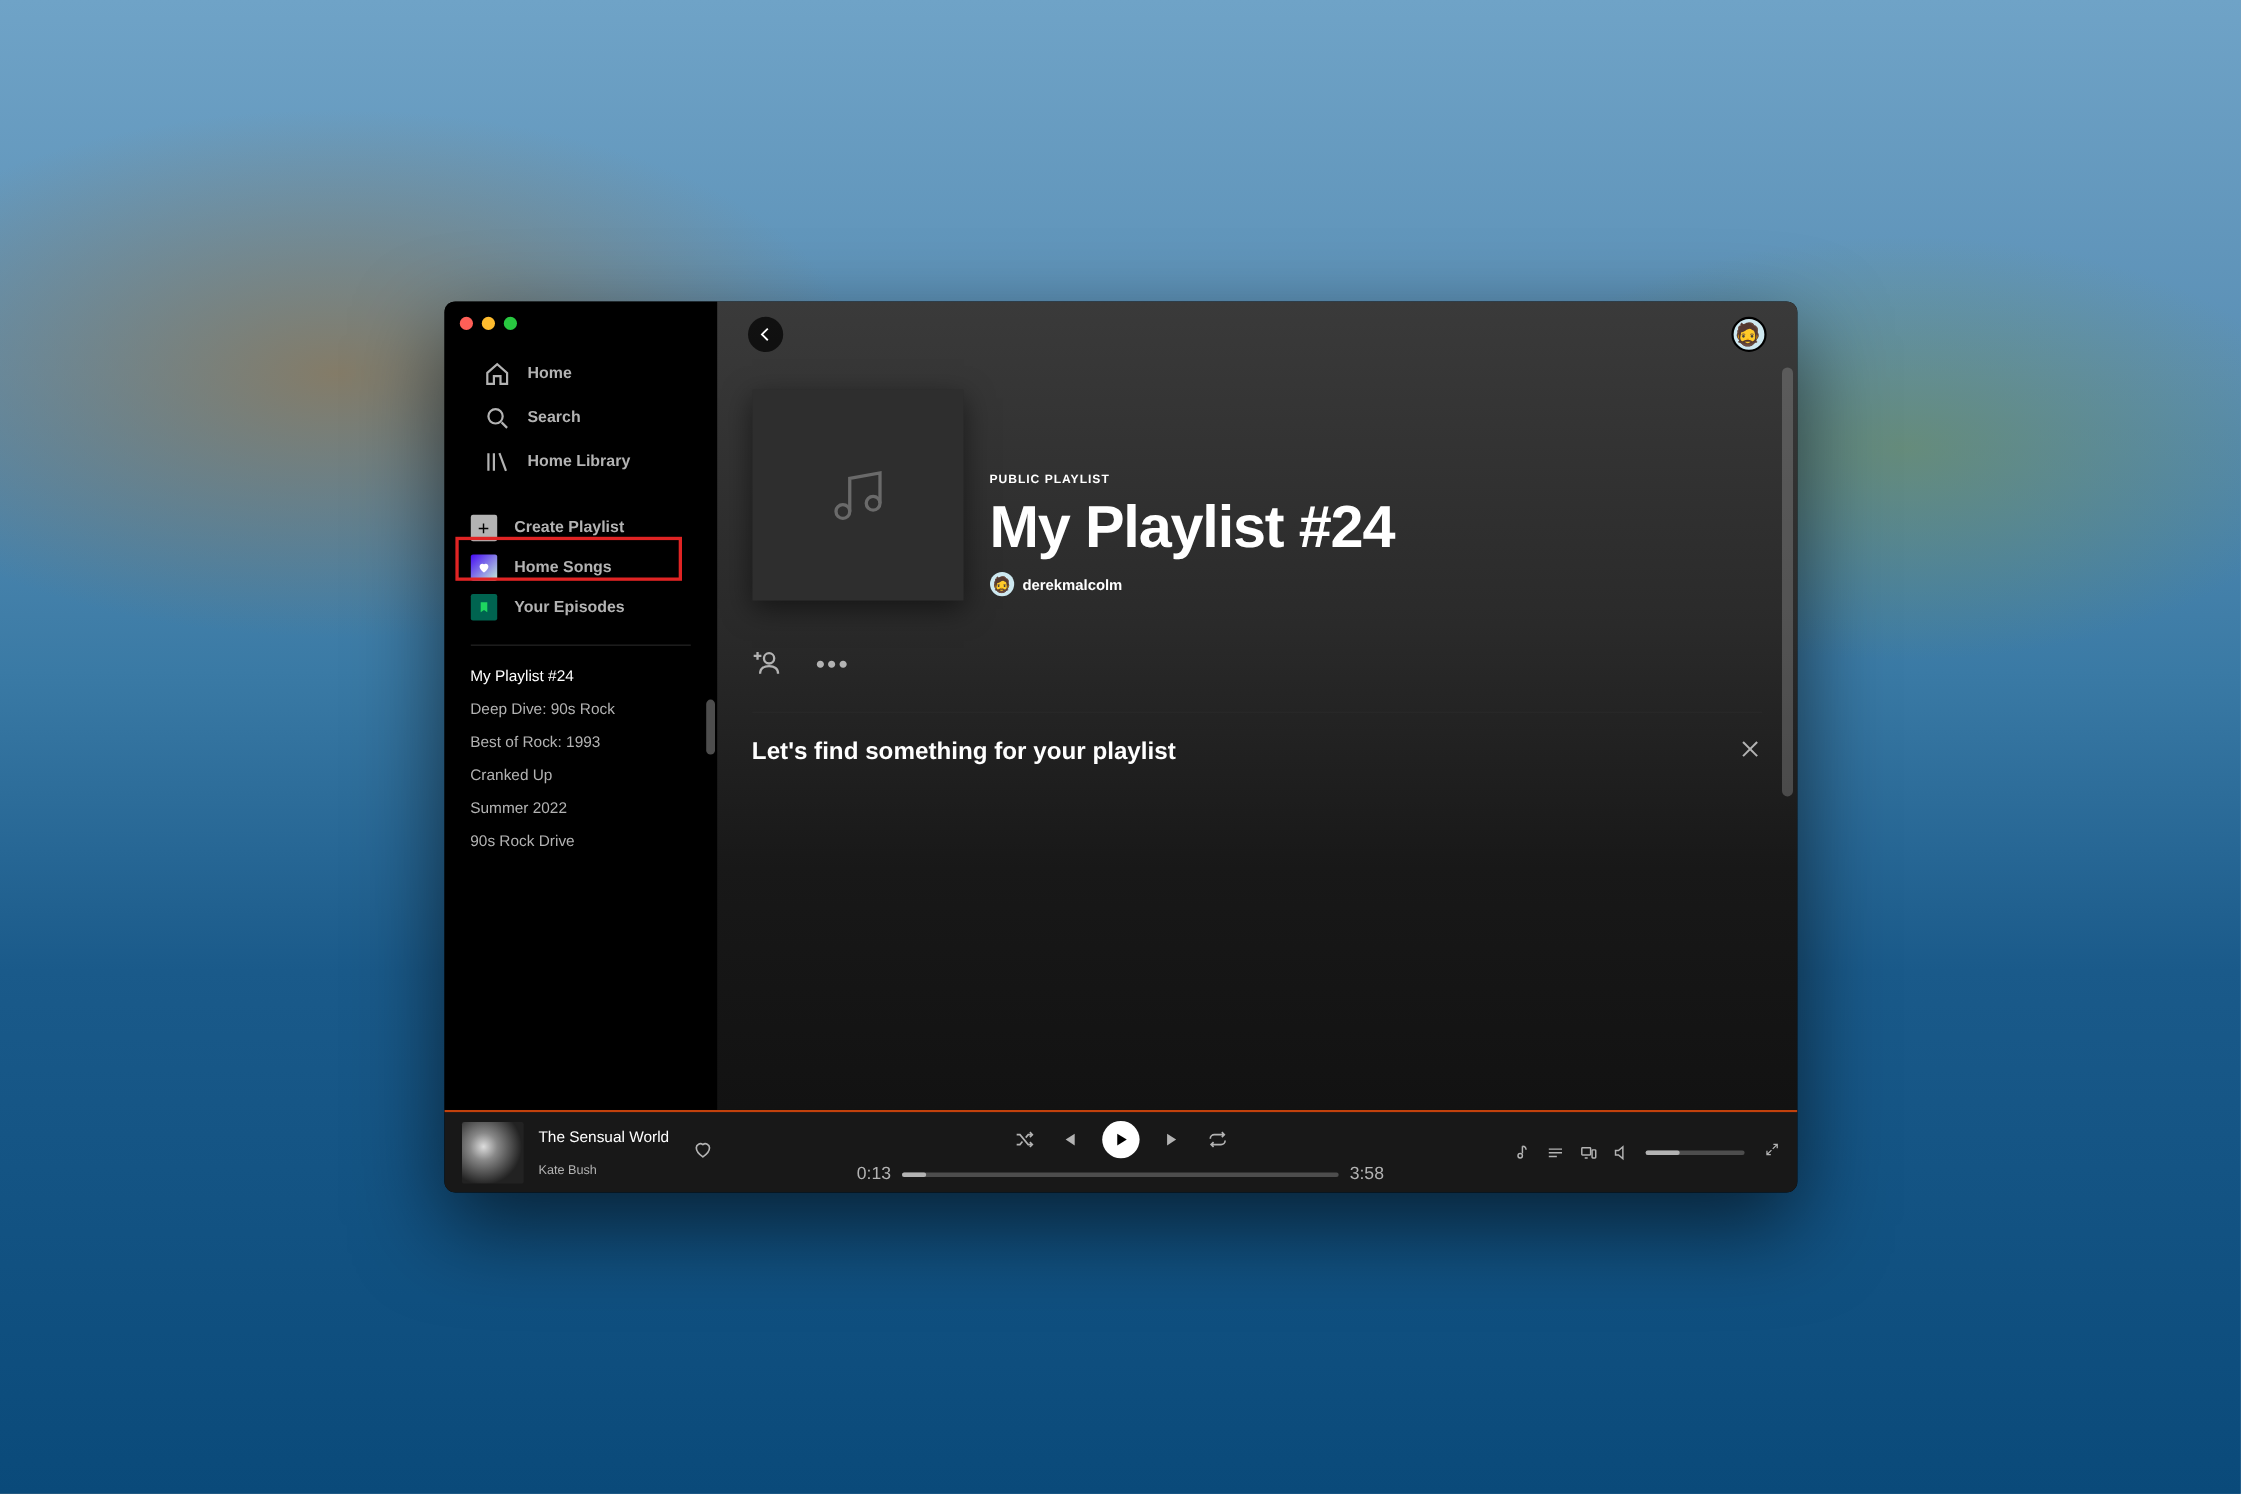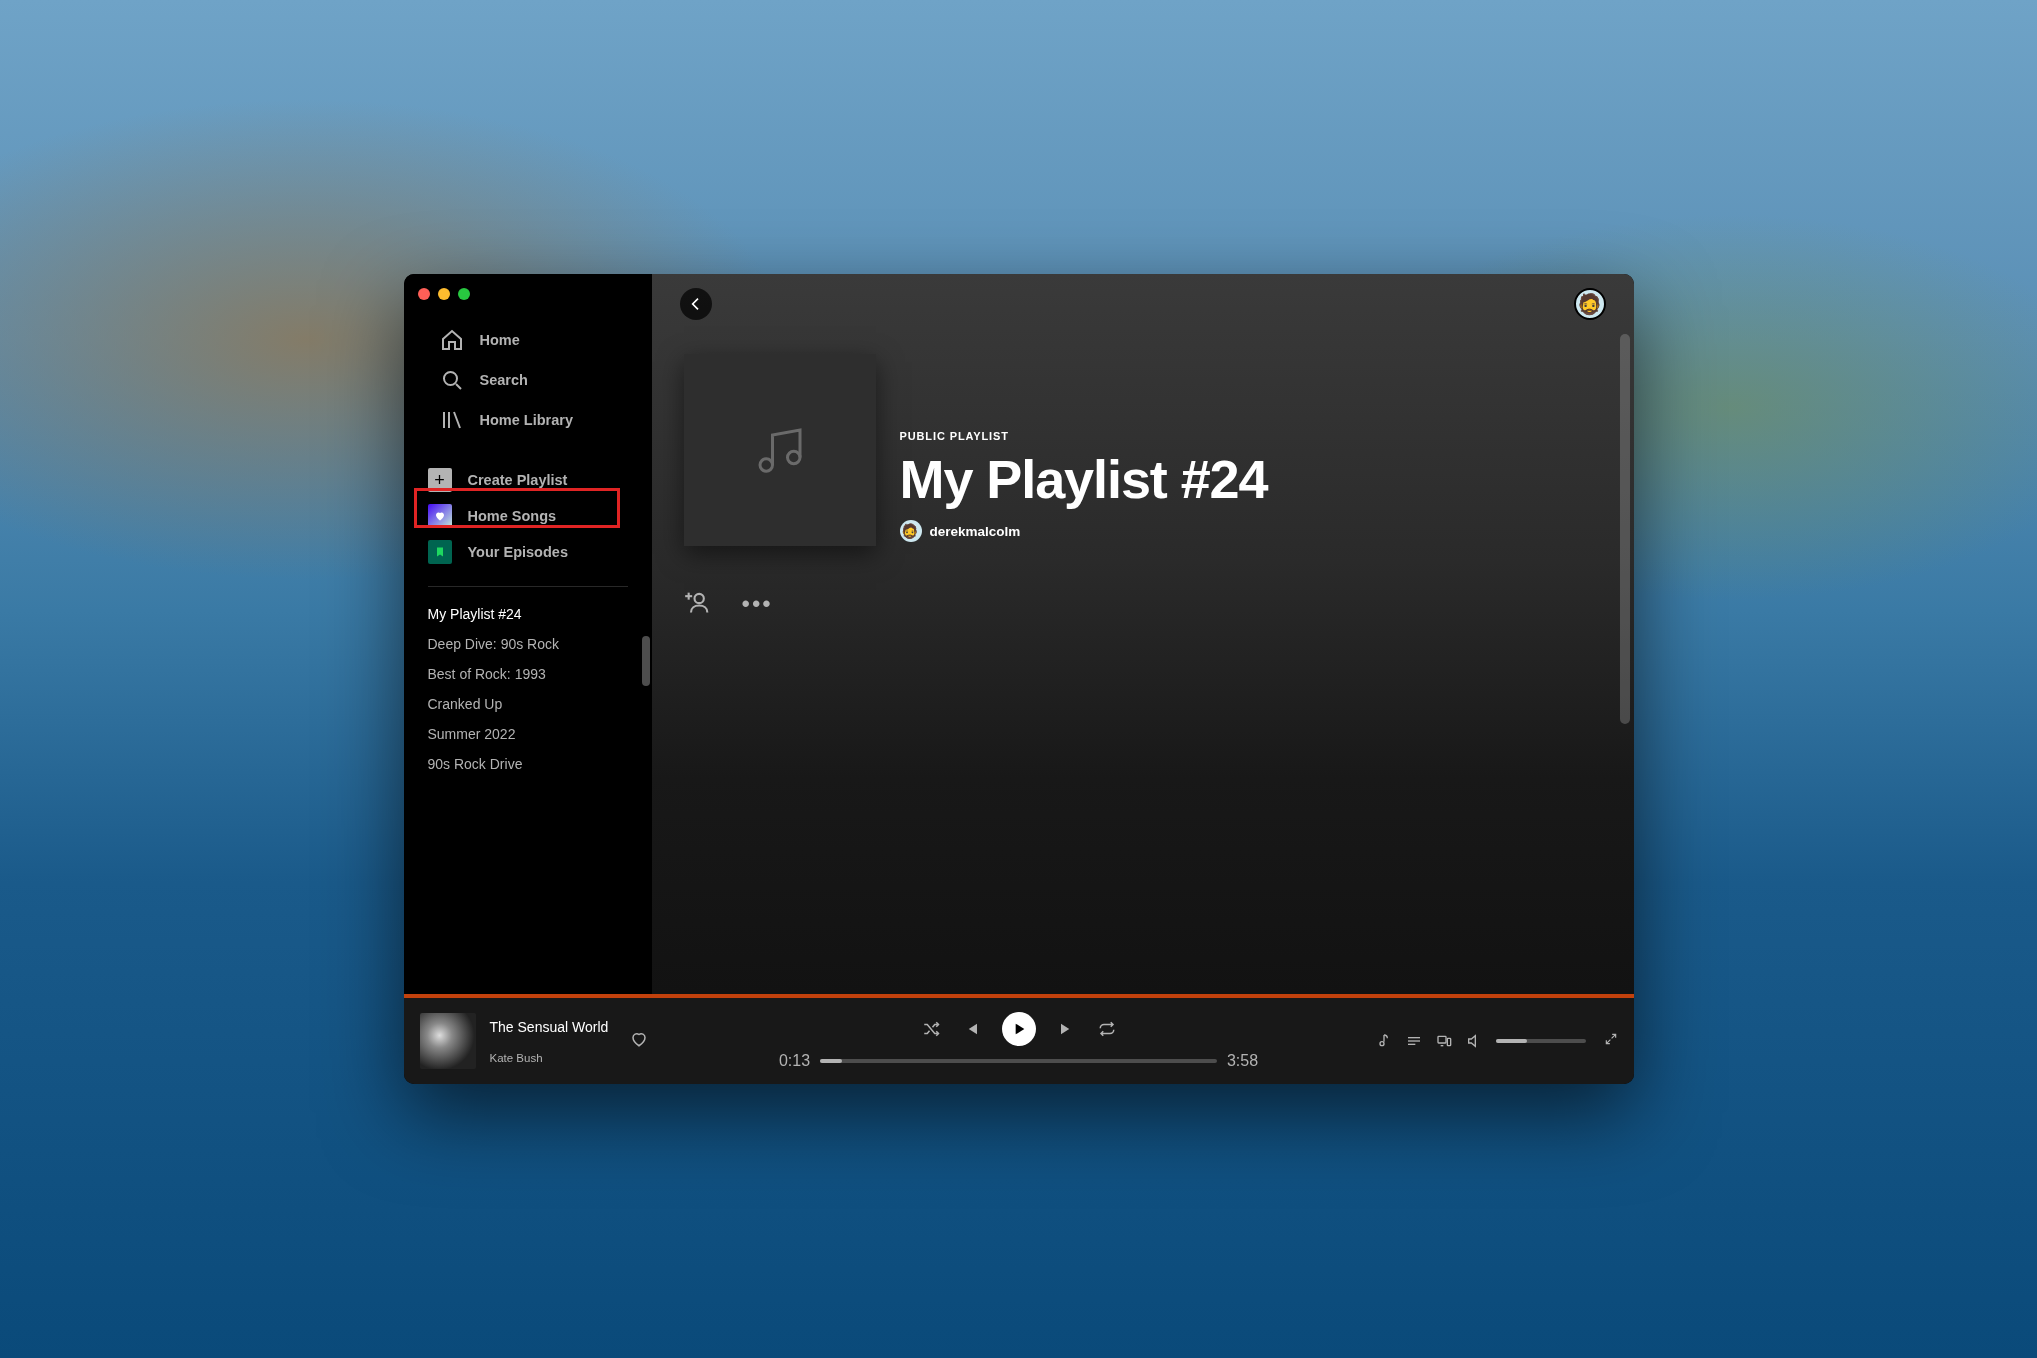--- a/index.html
+++ b/index.html
@@ -209,23 +209,23 @@
 
   .content-scrollbar {
     position: absolute;
     right: 4px; top: 60px;
     width: 10px; height: 390px;
     background: rgba(160,160,160,0.35);
     border-radius: 5px;
   }
 
   .now-playing {
-    height: 90px;
+    height: 75px;
     background: #181818;
-    border-top: 4px solid #c2410c;
+    border-top: 2px solid #c2410c;
     display: flex;
     align-items: center;
     padding: 0 16px;
   }
   .np-left { display:flex; align-items:center; gap:14px; width: 30%; }
   .np-art {
     width: 56px; height: 56px;
     background: radial-gradient(circle at 35% 40%, #ddd 0%, #888 25%, #222 70%);
     border-radius: 2px;
   }
@@ -375,20 +375,29 @@
           <svg viewBox="0 0 24 24" fill="none" stroke="currentColor" stroke-width="1.8">
               <circle cx="13" cy="9" r="4"></circle>
               <path d="M6 21c0-4 3-6 7-6s7 2 7 6"></path>
               <line x1="4" y1="4" x2="4" y2="10"></line>
               <line x1="1" y1="7" x2="7" y2="7"></line>
             </svg>
         </span>
         <span class="more-icon">•••</span>
       </div>
 
+      <div class="bottom-section">
+        <div class="find-text">Let's find something for your playlist</div>
+        <span class="close-find">
+          <svg viewBox="0 0 24 24" fill="none" stroke="currentColor" stroke-width="2">
+              <line x1="5" y1="5" x2="19" y2="19"></line>
+              <line x1="19" y1="5" x2="5" y2="19"></line>
+            </svg>
+        </span>
+      </div>
 
       <div class="content-scrollbar"></div>
     </main>
   </div>
 
   <footer class="now-playing">
     <div class="np-left">
       <div class="np-art"></div>
       <div class="np-meta">
         <div class="np-track">The Sensual World</div>

